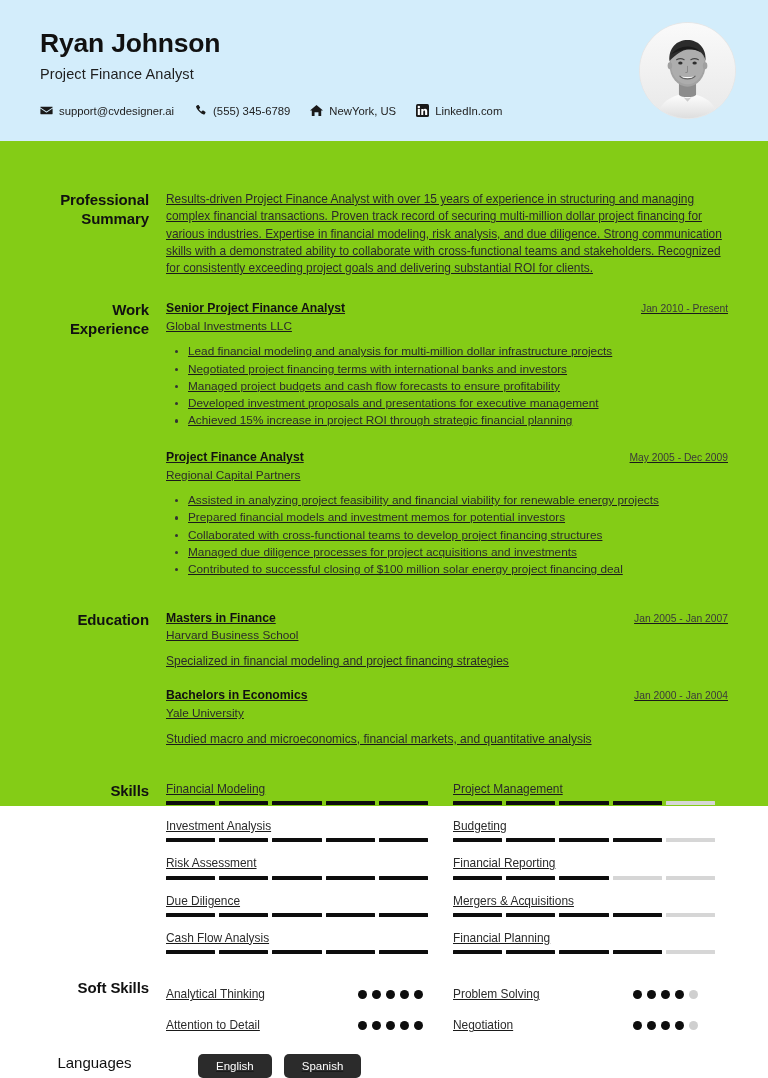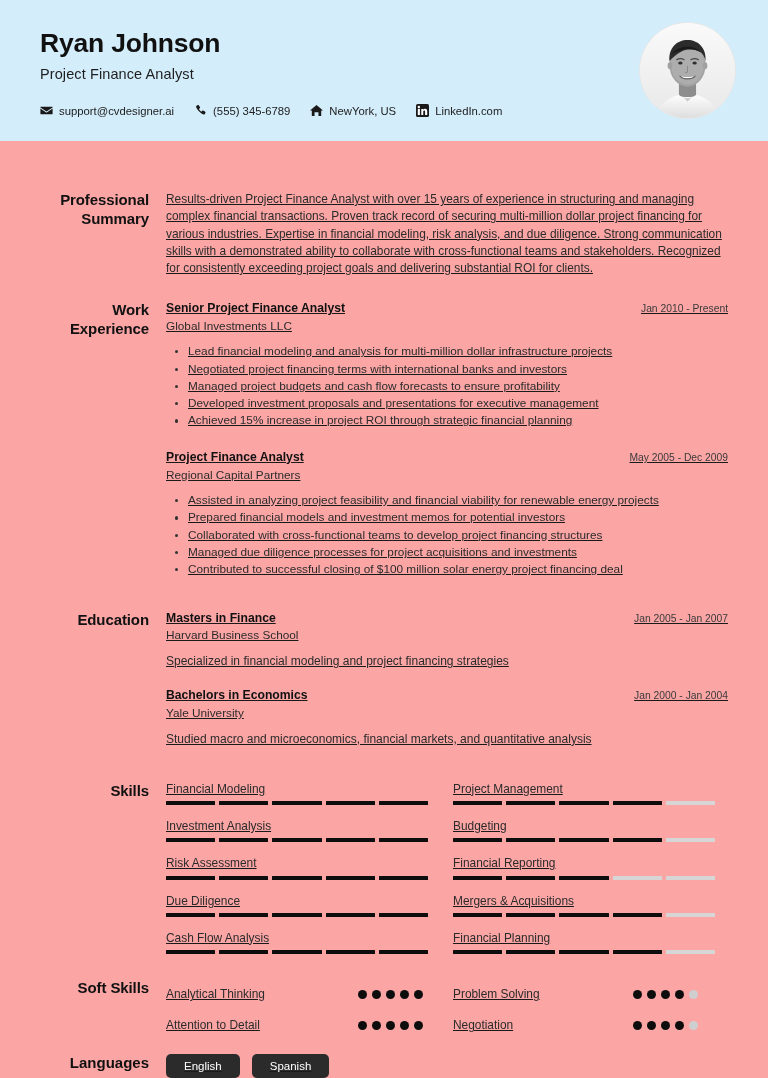--- a/index.html
+++ b/index.html
@@ -9,22 +9,22 @@
     height: 1078px;
     overflow: hidden;
     background: #ffffff;
     font-family: "Liberation Sans", sans-serif;
     color: #1a1a1a;
   }
 
   .page {
     position: relative;
     width: 768px;
-    height: 1078px;
-    background: #fca5a5;
+    height: 806px;
+    background: #84cc16;
   }
 
   
   .header {
     position: relative;
     background: #d3edfb;
     height: 141px;
     padding: 28px 40px 0 40px;
   }
   .name {
@@ -236,30 +236,31 @@
   .dot.on { background: #0d0d0d; }
 
   
   .sec-languages {
     margin-top: 13px;
     overflow: hidden;
   }
   .lang-label-clip {
     width: 126px;
     flex: 0 0 126px;
-    text-align: right;
+    text-align: center;
     padding-right: 17px;
     font-size: 15px;
-    font-weight: bold;
+    font-weight: normal;
     color: #111111;
     line-height: 1.25;
   }
   .lang-tags {
     display: flex;
     gap: 12px;
+    margin-left: 32px;
   }
   .lang-tag {
     background: #2b2b2b;
     color: #ffffff;
     font-size: 11.5px;
     border-radius: 5px;
     padding: 6px 18px;
     white-space: nowrap;
   }
 </style>

